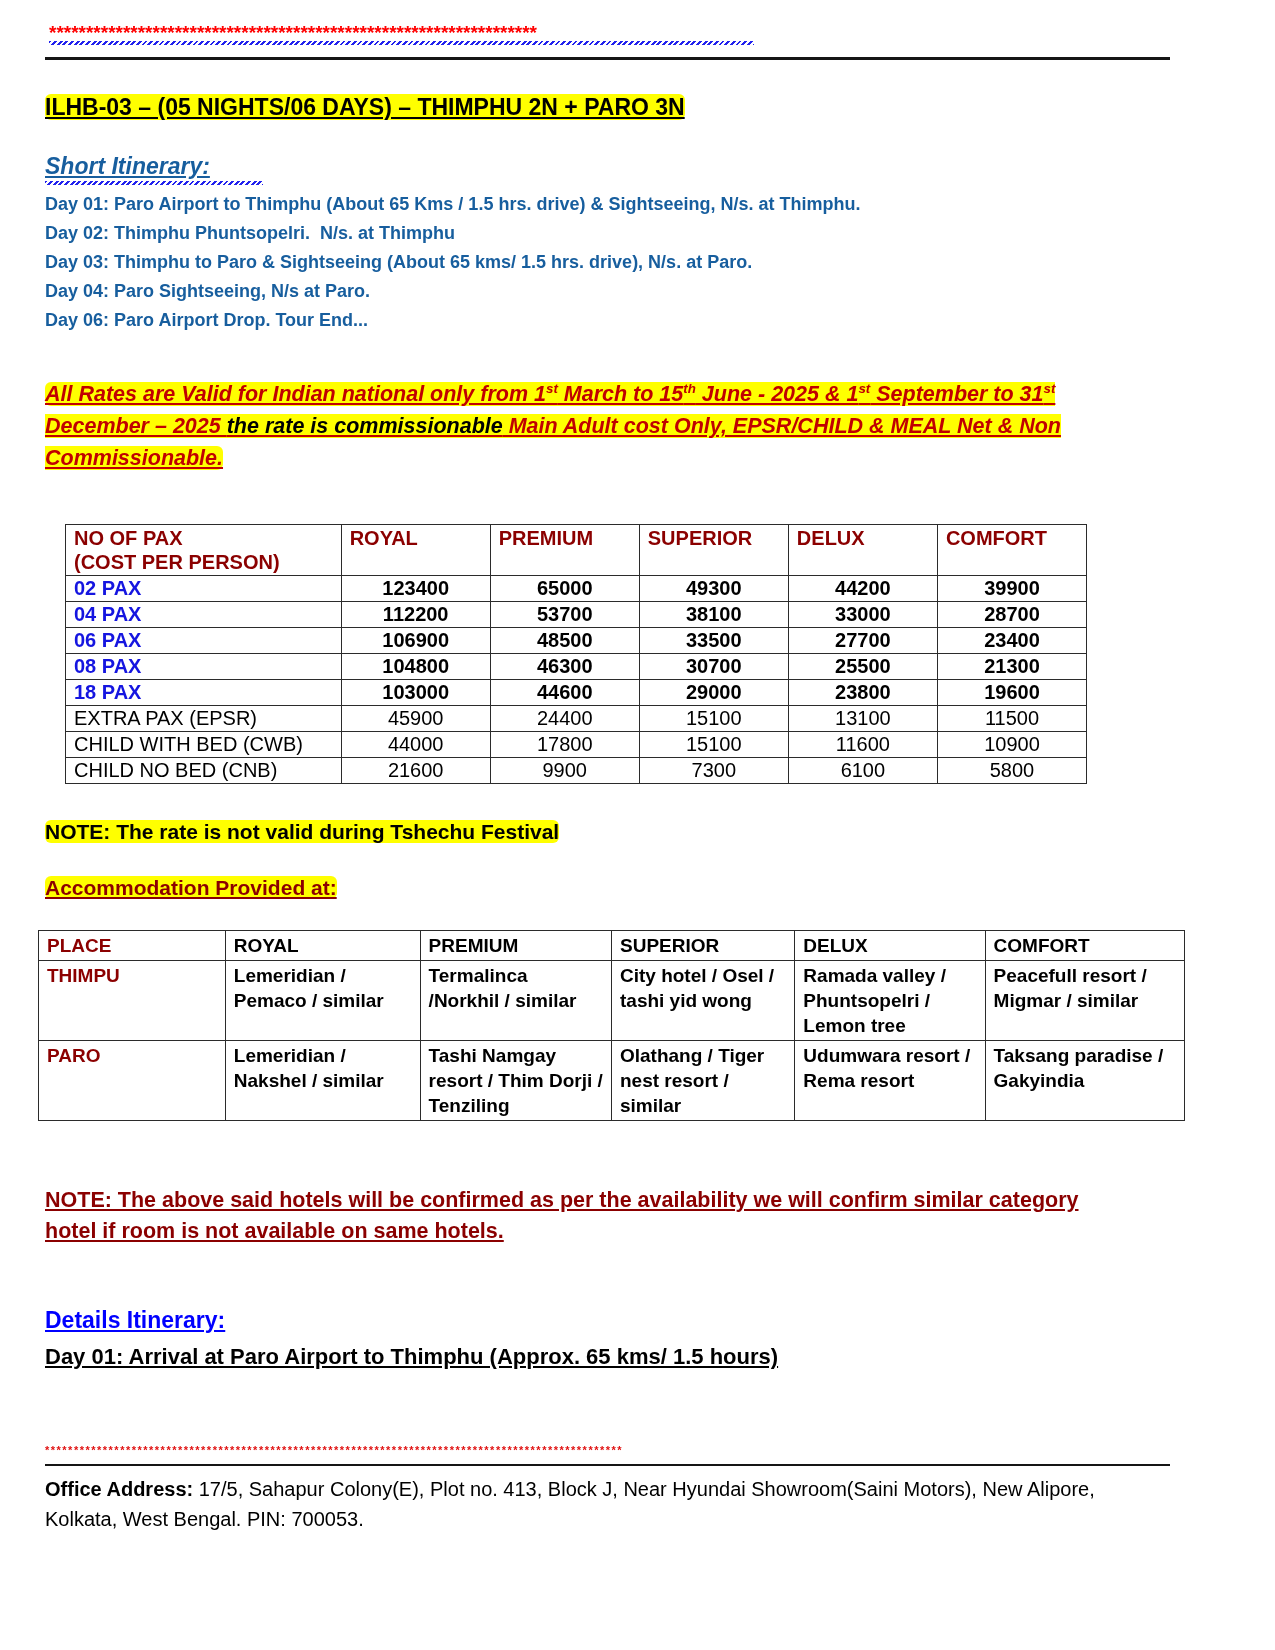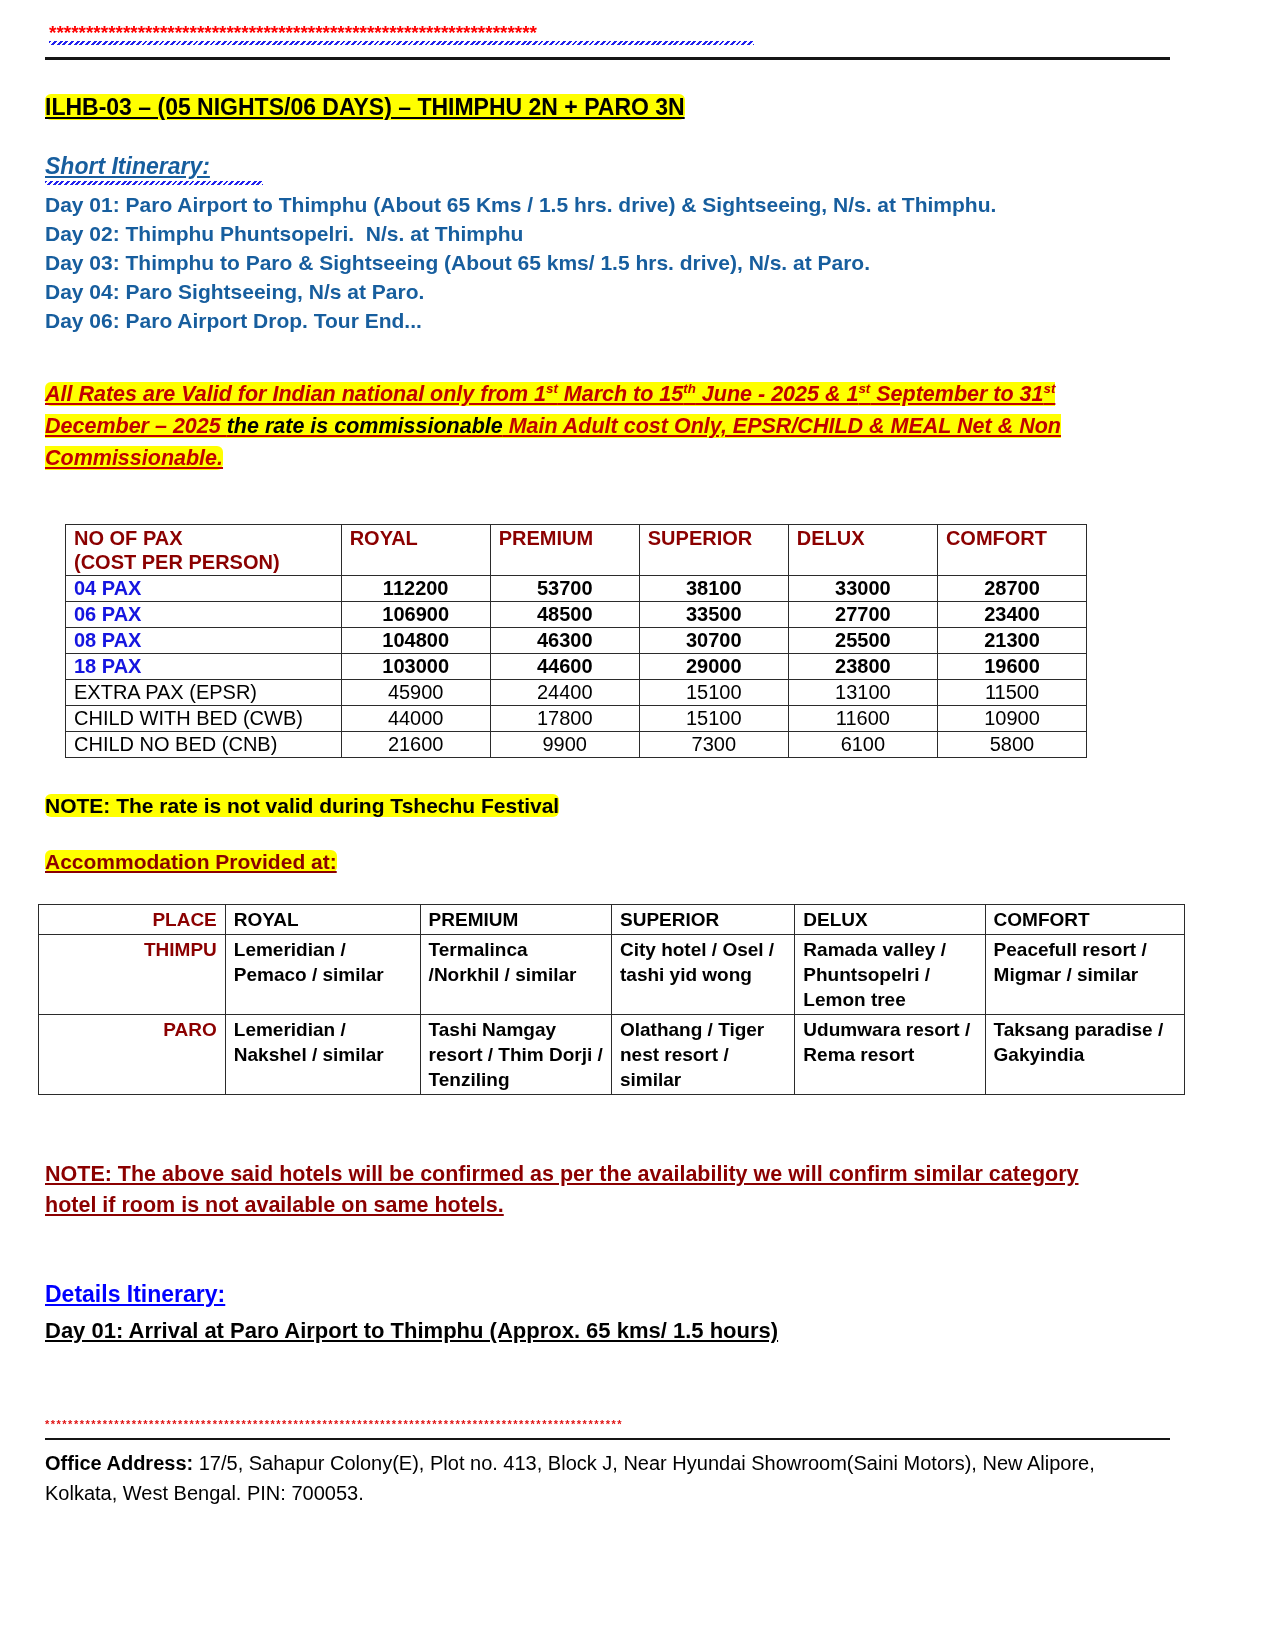--- a/index.html
+++ b/index.html
@@ -31,21 +31,21 @@
   
   .hl { background:#ffff00;border-radius:6px; }
   .title { margin-top:34px; font-size:23px; font-weight:bold; }
   .title .hl { text-decoration:underline; }
   
   .si-head { margin-top:32px; display:inline-block; }
   .si-head span { color:#175e9e; font-weight:bold; font-style:italic; font-size:23px; text-decoration:underline; }
   .si-squiggle { height:4px; width:218px; margin-top:1px;
     background:repeating-linear-gradient(135deg,#2222ee 0 2px,transparent 2px 4px); }
   .days { margin-top:5px; }
-  .day-line { color:#175e9e; font-weight:bold; font-size:21px; line-height:29px; white-space:pre-wrap; }
+  .day-line { color:#175e9e; font-weight:bold; font-size:18px; line-height:29px; white-space:pre-wrap; }
   
   .validity { margin-top:38px; width:1092px; font-size:21.5px; font-weight:bold; font-style:italic; line-height:32px; }
   .validity .hl { text-decoration:underline; }
   .v-red { color:#c00000; }
   .v-black { color:#000; }
   sup { font-size:0.62em; }
   
   table { border-collapse:collapse; }
   table.price { margin:50px 0 0 20px; width:1022px; }
   table.price th, table.price td { border:1.5px solid #2b2b2b; padding:1px 8px; font-size:20px; }
@@ -57,21 +57,21 @@
   tr.extra-row td { font-weight:normal; }
   table.price td { height:26px; }
   
   .note-festival { margin-top:36px; font-size:21px; font-weight:bold; }
   .accom-head { margin-top:32px; font-size:21px; font-weight:bold; }
   .accom-head .hl { color:#8b0000; text-decoration:underline; }
   table.hotels { margin-top:30px; margin-left:-7px; width:1147px; }
   table.hotels th, table.hotels td { border:1.5px solid #2b2b2b; padding:2px 8px; font-size:19px;
     font-weight:bold; text-align:left; vertical-align:top; line-height:25px; }
   table.hotels th { color:#000; }
-  table.hotels th.place-h, table.hotels td.place { color:#8b0000;text-align:right; }
+  table.hotels th.place-h, table.hotels td.place { color:#8b0000; }
   table.hotels th:nth-child(1){width:16.3%;} table.hotels th:nth-child(2){width:17%;}
   table.hotels th:nth-child(3){width:16.7%;} table.hotels th:nth-child(4){width:16%;}
   table.hotels th:nth-child(5){width:16.6%;} table.hotels th:nth-child(6){width:17.4%;}
   .note-hotels { margin-top:64px; width:1070px; color:#8b0000; font-weight:bold; font-size:21.5px;
     line-height:31px; text-decoration:underline; }
   
   .details-head { margin-top:60px; color:#0000ff; font-weight:bold; font-size:23px; text-decoration:underline; display:inline-block; }
   .day1 { margin-top:10px; font-weight:bold; font-size:22px; text-decoration:underline; }
   
   .f-stars { margin-top:74px; color:#e01010; font-size:11px; font-weight:bold; letter-spacing:1.5px;
@@ -125,20 +125,28 @@
 (COST PER PERSON)</th>
           <th>ROYAL</th>
           <th>PREMIUM</th>
           <th>SUPERIOR</th>
           <th>DELUX</th>
           <th>COMFORT</th>
         </tr>
       </thead>
     <tbody>
         <tr class="pax-row">
+          <td class="row-label">02 PAX</td>
+          <td class="val">123400</td>
+          <td class="val">65000</td>
+          <td class="val">49300</td>
+          <td class="val">44200</td>
+          <td class="val">39900</td>
+        </tr>
+        <tr class="pax-row">
           <td class="row-label">04 PAX</td>
           <td class="val">112200</td>
           <td class="val">53700</td>
           <td class="val">38100</td>
           <td class="val">33000</td>
           <td class="val">28700</td>
         </tr>
         <tr class="pax-row">
           <td class="row-label">06 PAX</td>
           <td class="val">106900</td>

